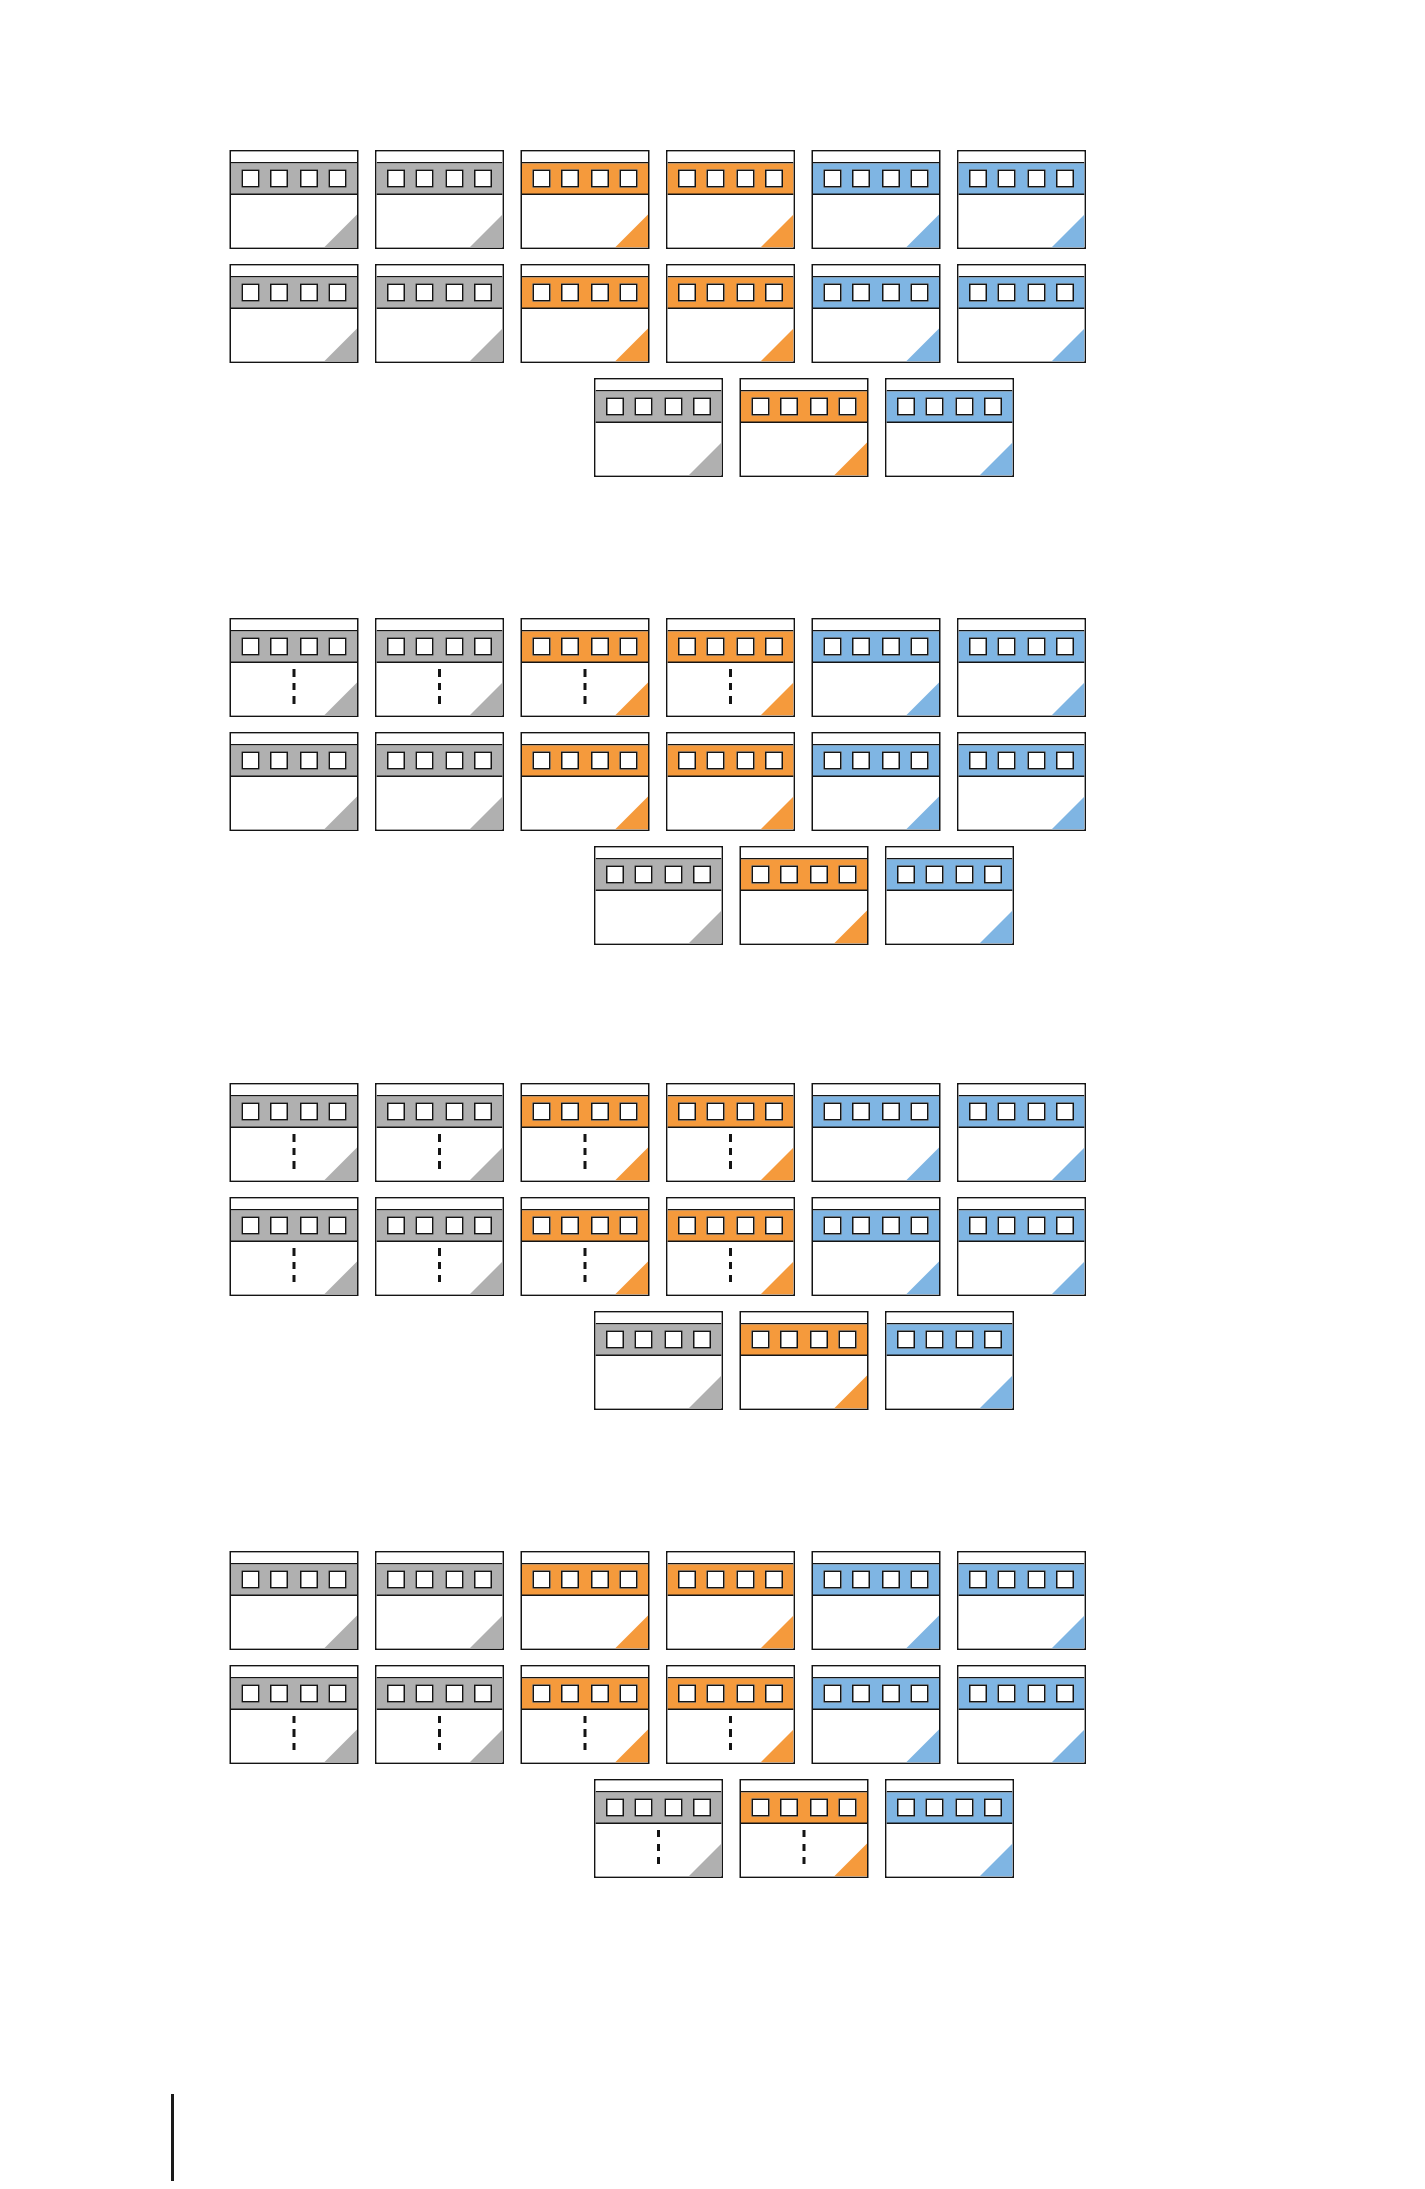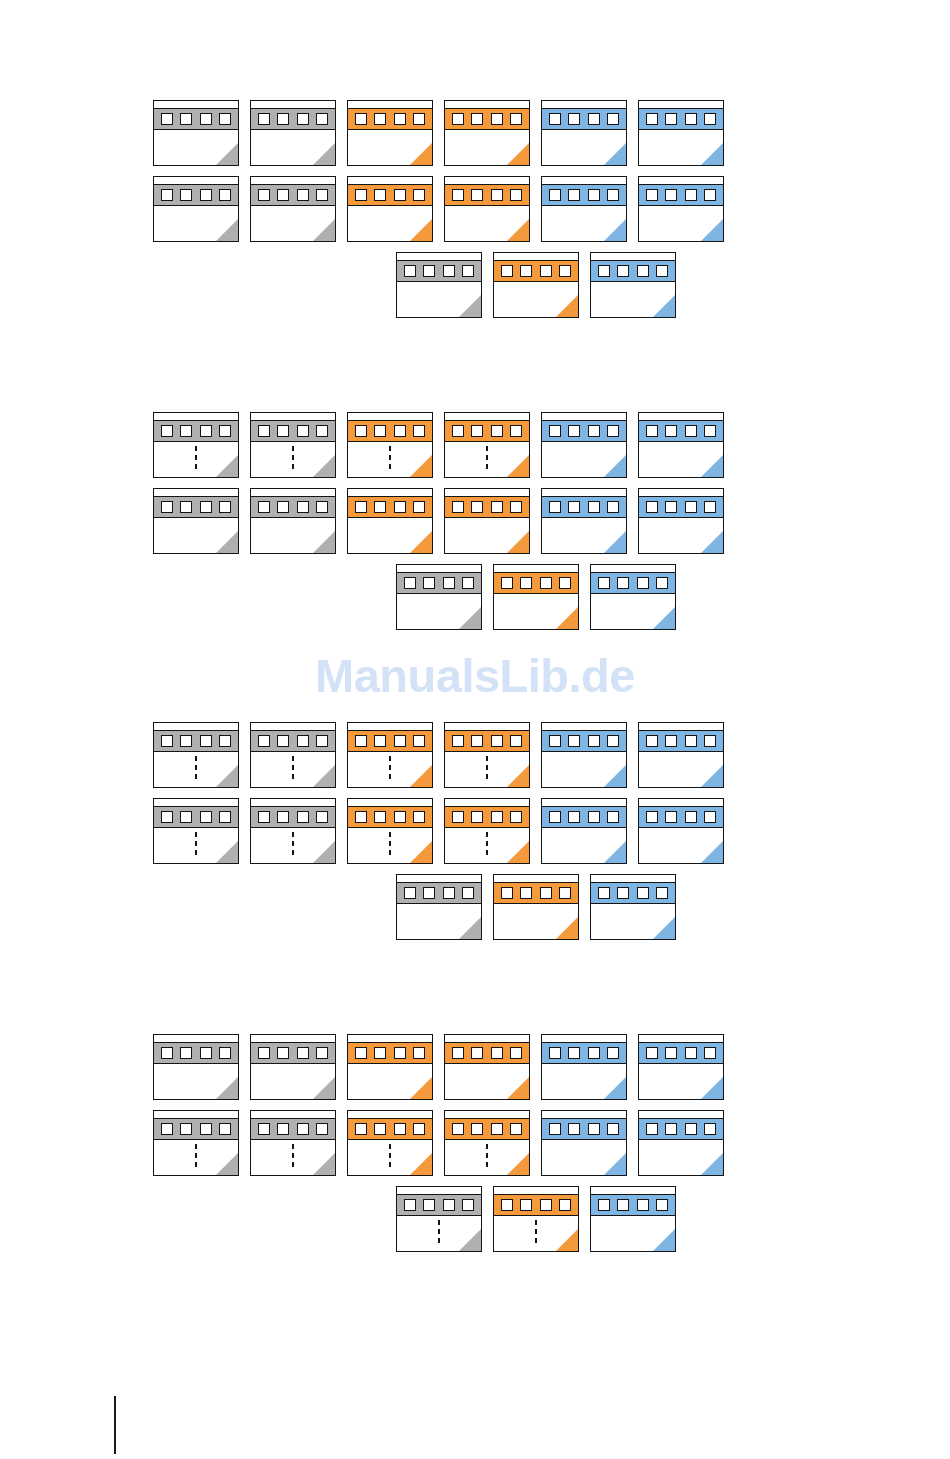--- a/index.html
+++ b/index.html
@@ -1035,17 +1035,16 @@
             <div class="body">
               <div class="wedge">
                 <i></i>
               </div>
             </div>
           </div>
         </div>
       </div>
     </div>
 
-  <div id="watermark" style="color: rgb(211, 226, 247);">ManualsLib.de</div>
 
   <div id="binding-mark"></div>
 
 </div>
 
 </body></html>

